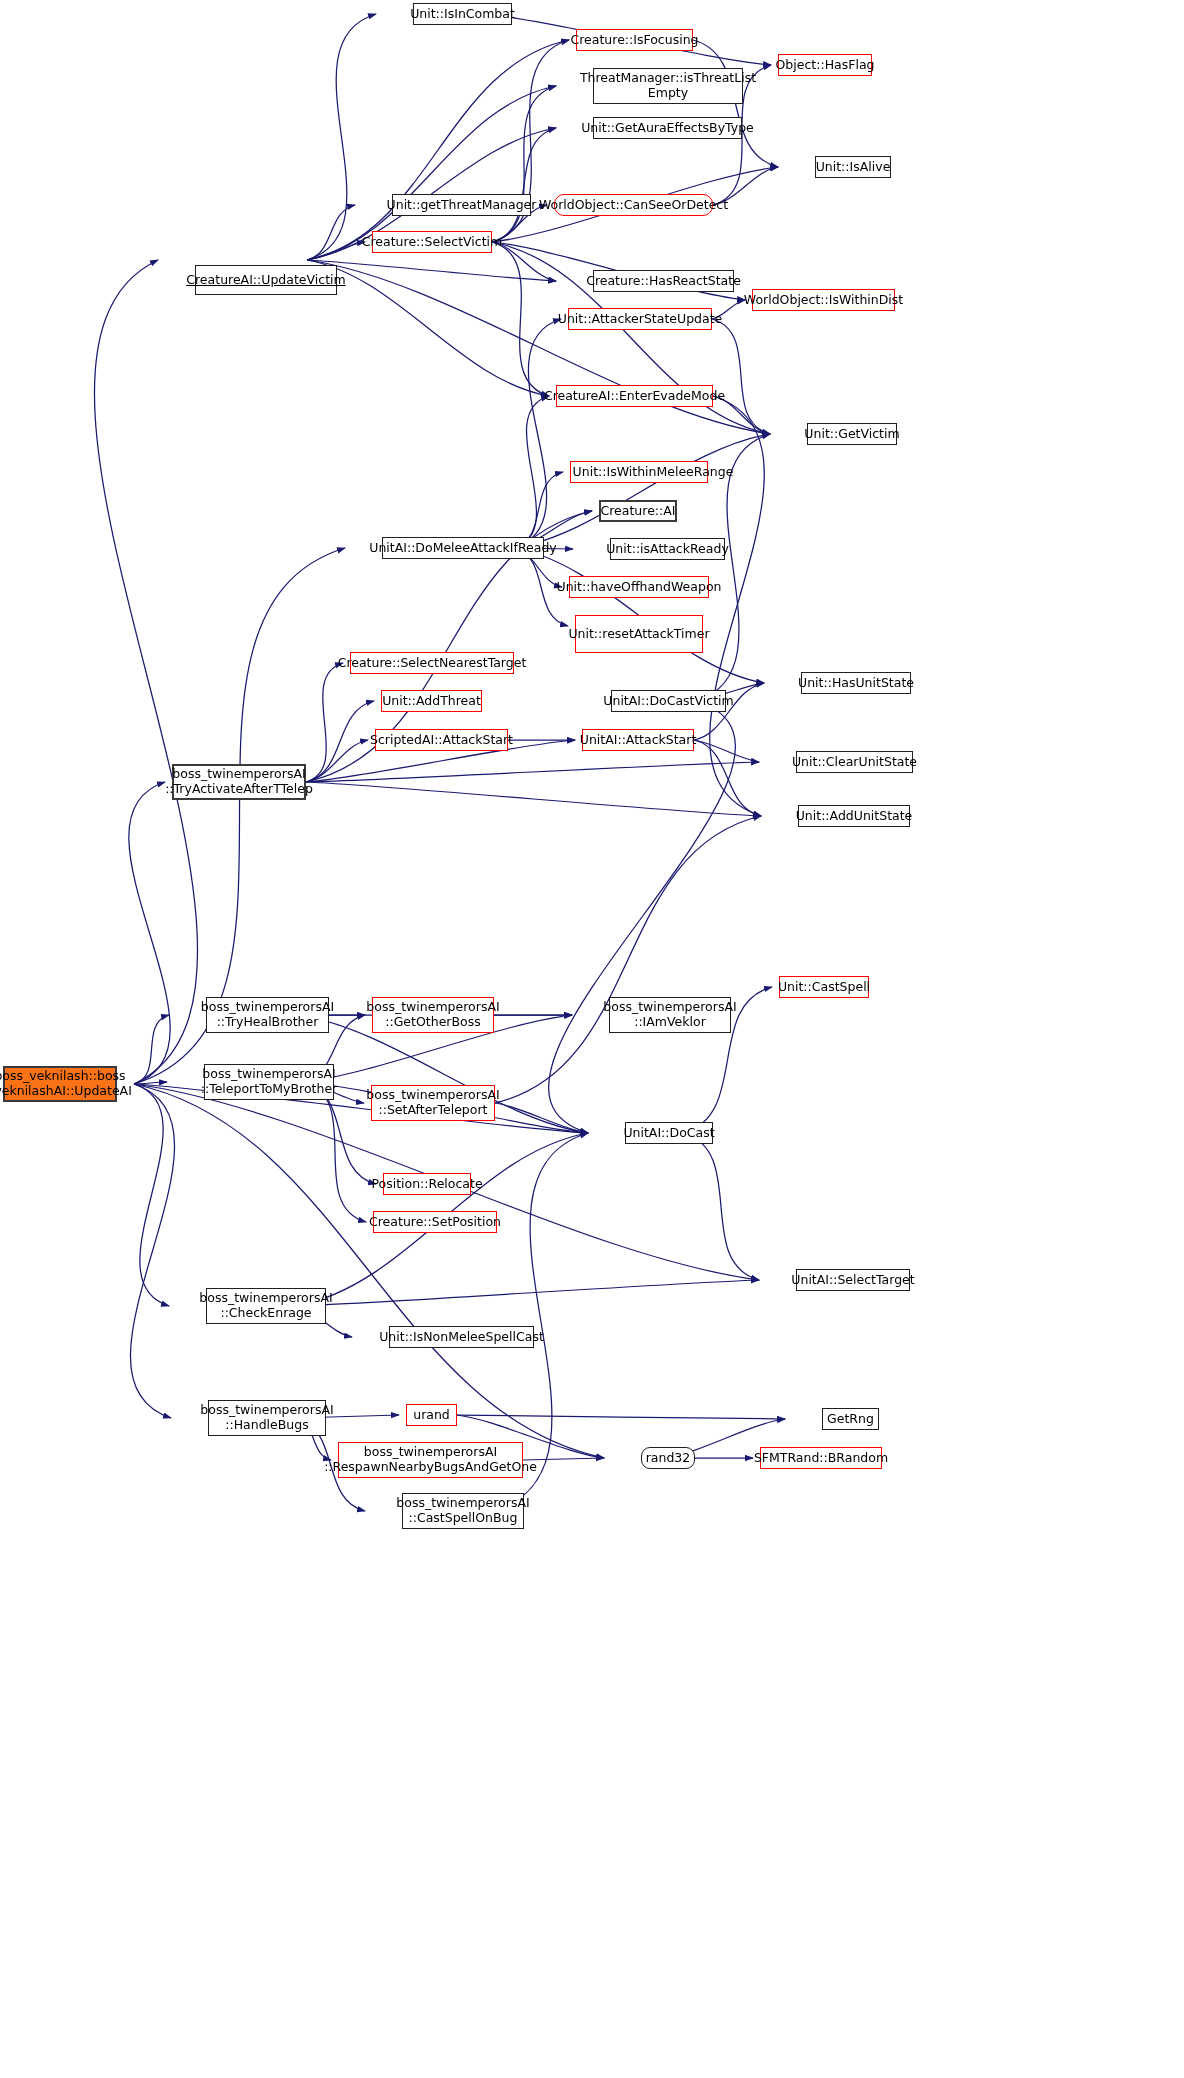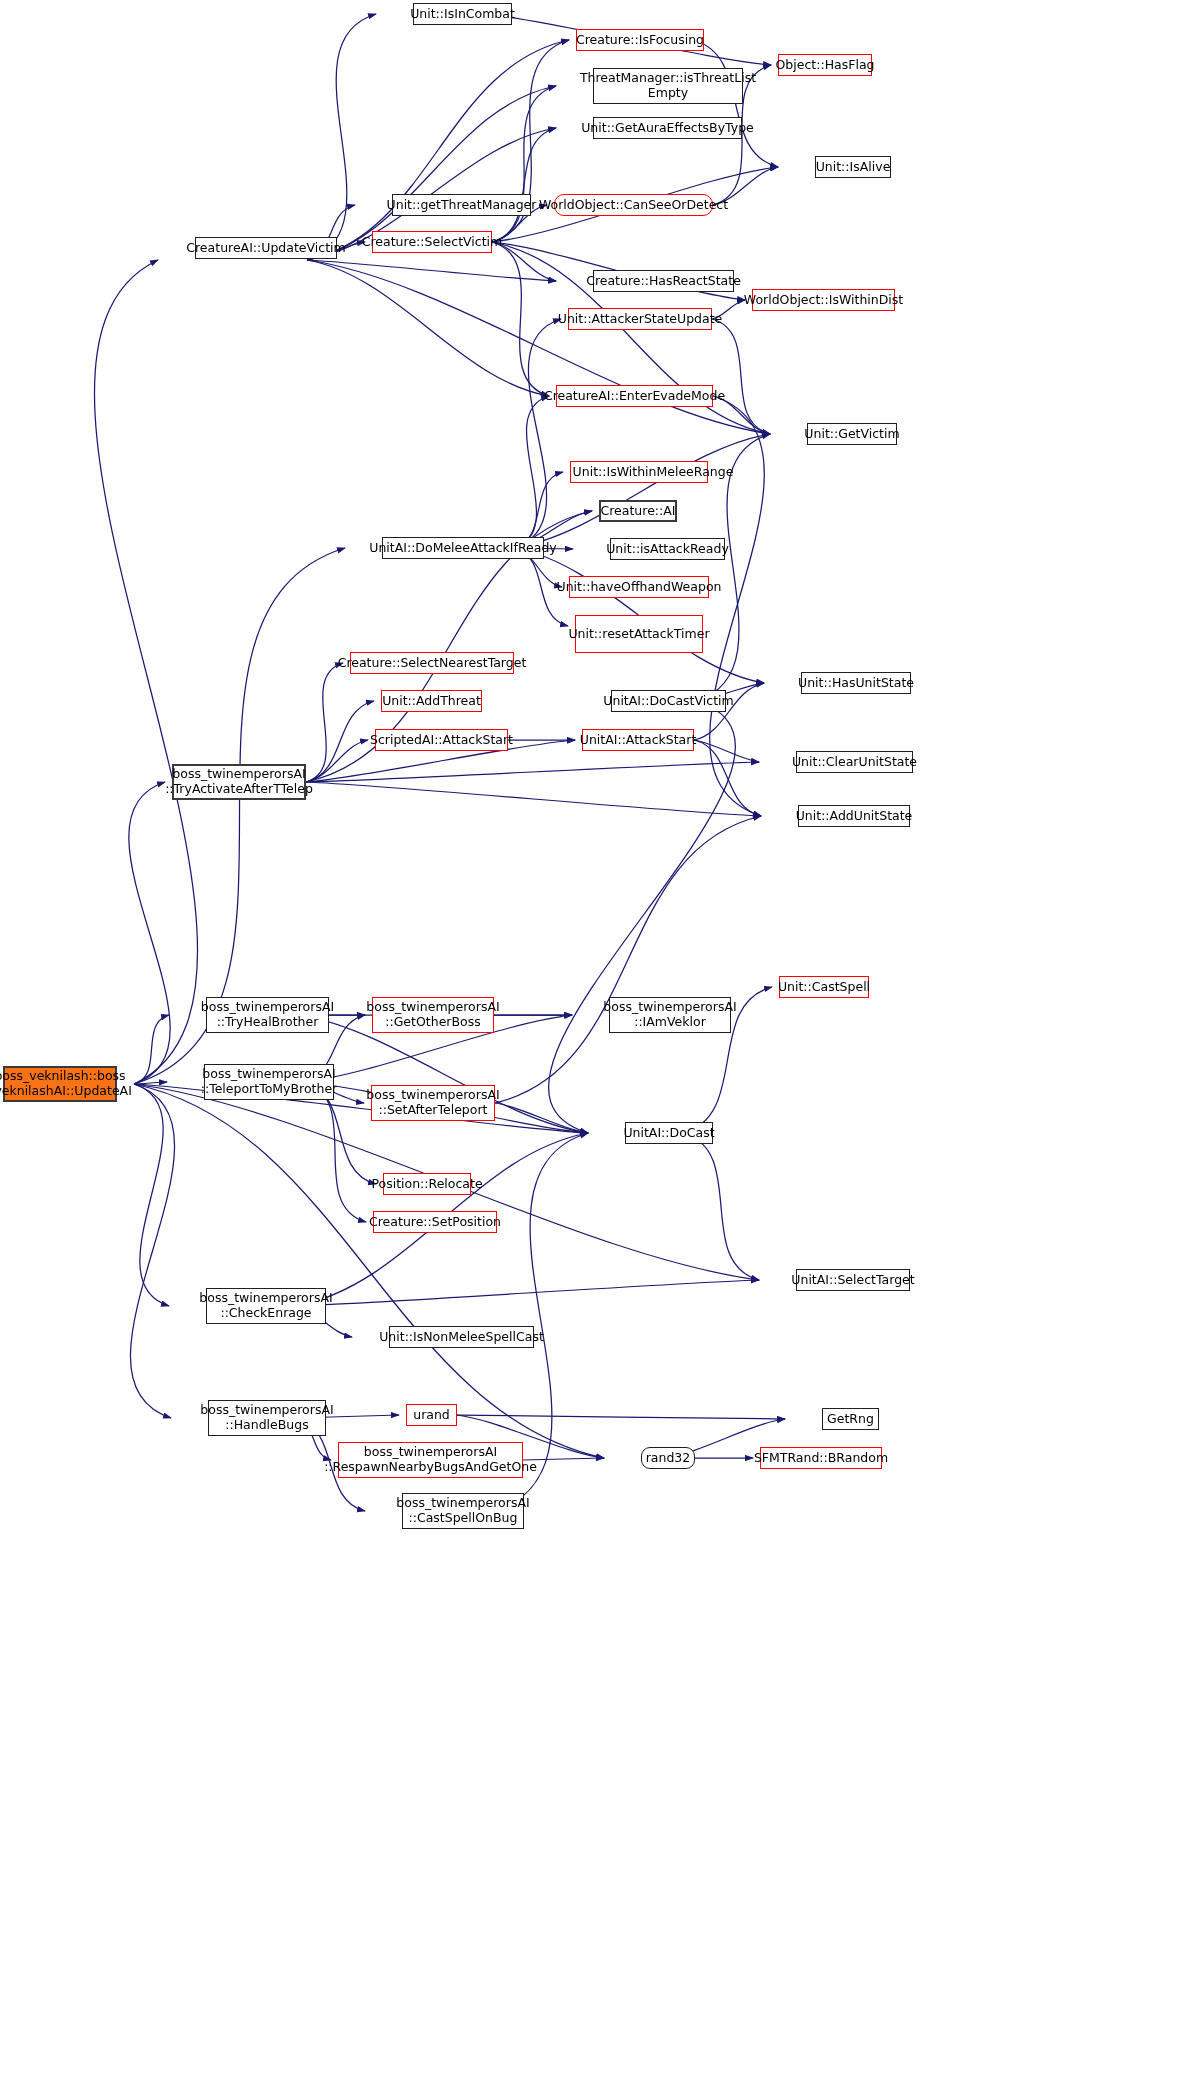--- a/index.html
+++ b/index.html
@@ -108,23 +108,23 @@
         <path d="M457,1415 C498.51,1420.16 562.49,1452.84 604,1458" marker-end="url(#arw)"></path>
         <path d="M523,1460 C538.28,1459.76 588.72,1458.24 604,1458" marker-end="url(#arw)"></path>
         <path d="M665,1458 C700.25,1453.32 749.75,1423.68 785,1419" marker-end="url(#arw)"></path>
         <path d="M665,1458 C680.84,1458 737.16,1458 753,1458" marker-end="url(#arw)"></path>
         <path d="M494,1511 C643.22,1465.64 438.78000000000003,1178.36 588,1133" marker-end="url(#arw)"></path>
       </g>
   </svg>
   <div id="node-layer">
       <div class="node thick" style="left: 3px; top: 1066px; width: 114px; height: 36px; background: #f97316;">boss_veknilash::boss
 _veknilashAI::UpdateAI</div>
-      <div class="node black" style="left: 165px; top: 237px; width: 142px; height: 22px;">CreatureAI::UpdateVictim</div>
+      <div class="node black" style="left: 165px; top: 265px; width: 142px; height: 30px; text-decoration: underline;">CreatureAI::UpdateVictim</div>
       <div class="node black" style="left: 383px; top: 3px; width: 99px; height: 22px;">Unit::IsInCombat</div>
-      <div class="node red" style="left: 576px; top: 29px; width: 128px; height: 22px;">Creature::IsFocusing</div>
+      <div class="node red" style="left: 576px; top: 29px; width: 117px; height: 22px;">Creature::IsFocusing</div>
       <div class="node black" style="left: 563px; top: 68px; width: 150px; height: 36px;">ThreatManager::isThreatList
 Empty</div>
       <div class="node black" style="left: 563px; top: 117px; width: 149px; height: 22px;">Unit::GetAuraEffectsByType</div>
       <div class="node red" style="left: 778px; top: 54px; width: 94px; height: 22px;">Object::HasFlag</div>
       <div class="node black" style="left: 785px; top: 156px; width: 76px; height: 22px;">Unit::IsAlive</div>
       <div class="node black" style="left: 362px; top: 194px; width: 139px; height: 22px;">Unit::getThreatManager</div>
       <div class="node red" style="left: 372px; top: 231px; width: 120px; height: 22px;">Creature::SelectVictim</div>
       <div class="node red" style="left: 554px; top: 194px; width: 159px; height: 22px; border-radius: 10px;">WorldObject::CanSeeOrDetect</div>
       <div class="node black" style="left: 563px; top: 270px; width: 141px; height: 22px;">Creature::HasReactState</div>
       <div class="node red" style="left: 752px; top: 289px; width: 143px; height: 22px;">WorldObject::IsWithinDist</div>

